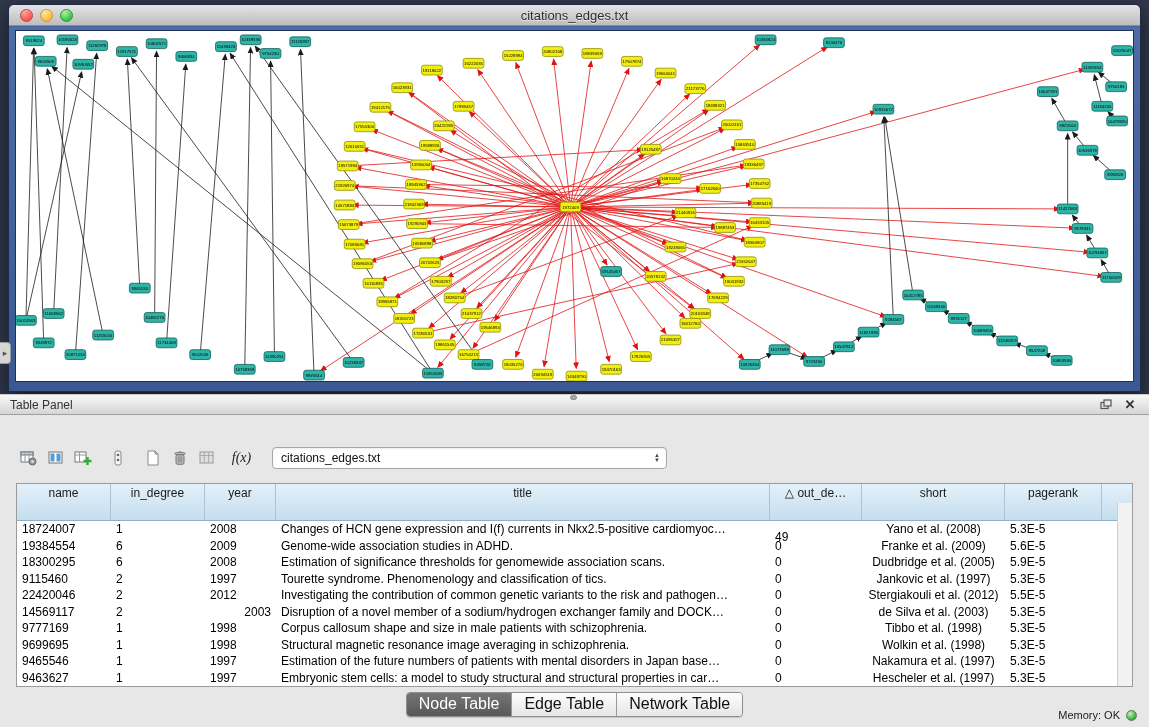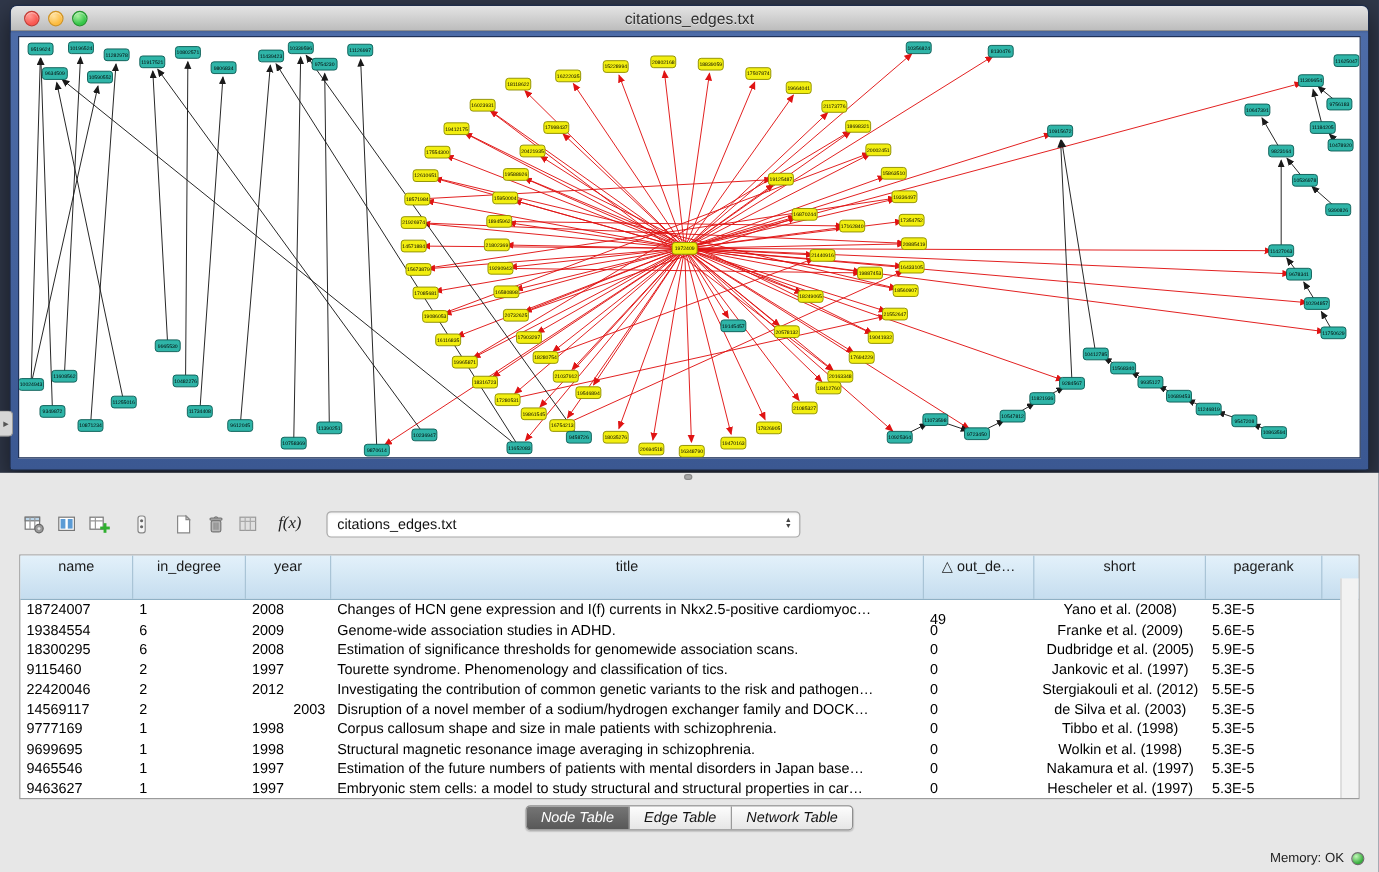--- a/index.html
+++ b/index.html
@@ -61,22 +61,22 @@
   .th.filler { flex:1; border-right:none; }
   .tbody { position:relative; height:165px; overflow:hidden; }
   .trow { display:flex; height:16.5px; align-items:center; }
   .td { font-size:12px; color:#000; padding:0 5px; white-space:nowrap; overflow:hidden; }
   .vscroll { position:absolute; top:19px; right:0; bottom:0; width:15px;
              background:#f2f2f2; border-left:1px solid #cfcfcf; }
 
   .tabs-row { display:flex; justify-content:center; margin-top:5px; }
   .tabs { display:flex; border:1px solid #8f8f8f; border-radius:4px; overflow:hidden;
           box-shadow:0 1px 1px rgba(0,0,0,.15); }
-  .tab { padding:2px 12px 3px 12px; font-size:12px; color:#111;
-         background:linear-gradient(#fdfdfd,#e6e6e6); border-right:1px solid #9a9a9a;font-style:italic; }
+  .tab { padding:2px 12px 3px 12px; font-size:16px; color:#111;
+         background:linear-gradient(#fdfdfd,#e6e6e6); border-right:1px solid #9a9a9a; }
   .tab:last-child { border-right:none; }
   .tab.active { background:linear-gradient(#757575,#585858); color:#fff; }
 
   .statusbar { position:absolute; left:0; right:0; bottom:0; height:24px;
                display:flex; align-items:center; justify-content:flex-end;
                padding:0 12px; font-size:11px; color:#222; }
   .mem-dot { width:11px; height:11px; border-radius:50%; margin-left:6px;
              background:radial-gradient(circle at 35% 30%, #c2f7b8, #35ad3b 70%);
              border:1px solid #6f6f6f; }
 </style>
@@ -724,20 +724,33 @@
             </g>
           </svg>
       </div>
     </div>
   </div>
 
   <div class="grip-dot"></div>
 </div>
 
 <div class="table-region">
+  <div class="panel-header">
+    <span>Table Panel</span>
+    <span class="spacer"></span>
+    <span class="ph-btn">
+      <svg width="12" height="11">
+          <rect x="1" y="3.5" width="7" height="6" fill="none" stroke="#555" stroke-width="1.2"></rect>
+          <rect x="4" y="1" width="7" height="6" fill="#e8e8e8" stroke="#555" stroke-width="1.2"></rect>
+        </svg>
+    </span>
+    <span class="ph-btn">
+        <span class="close-x">✕</span>
+      </span>
+  </div>
 
   <div class="toolbar">
     <div class="tbtn">
       <svg width="17" height="16">
           <rect x="1" y="2" width="12" height="10" fill="#fff" stroke="#777"></rect>
           <rect x="1" y="2" width="12" height="3" fill="#bcd6ea" stroke="#777"></rect>
           <line x1="5" y1="2" x2="5" y2="12" stroke="#999"></line>
           <line x1="9" y1="2" x2="9" y2="12" stroke="#999"></line>
           <circle cx="12.5" cy="11.5" r="3.5" fill="#9a9a9a" stroke="#666"></circle>
           <circle cx="12.5" cy="11.5" r="1.2" fill="#e8e8e8"></circle>

